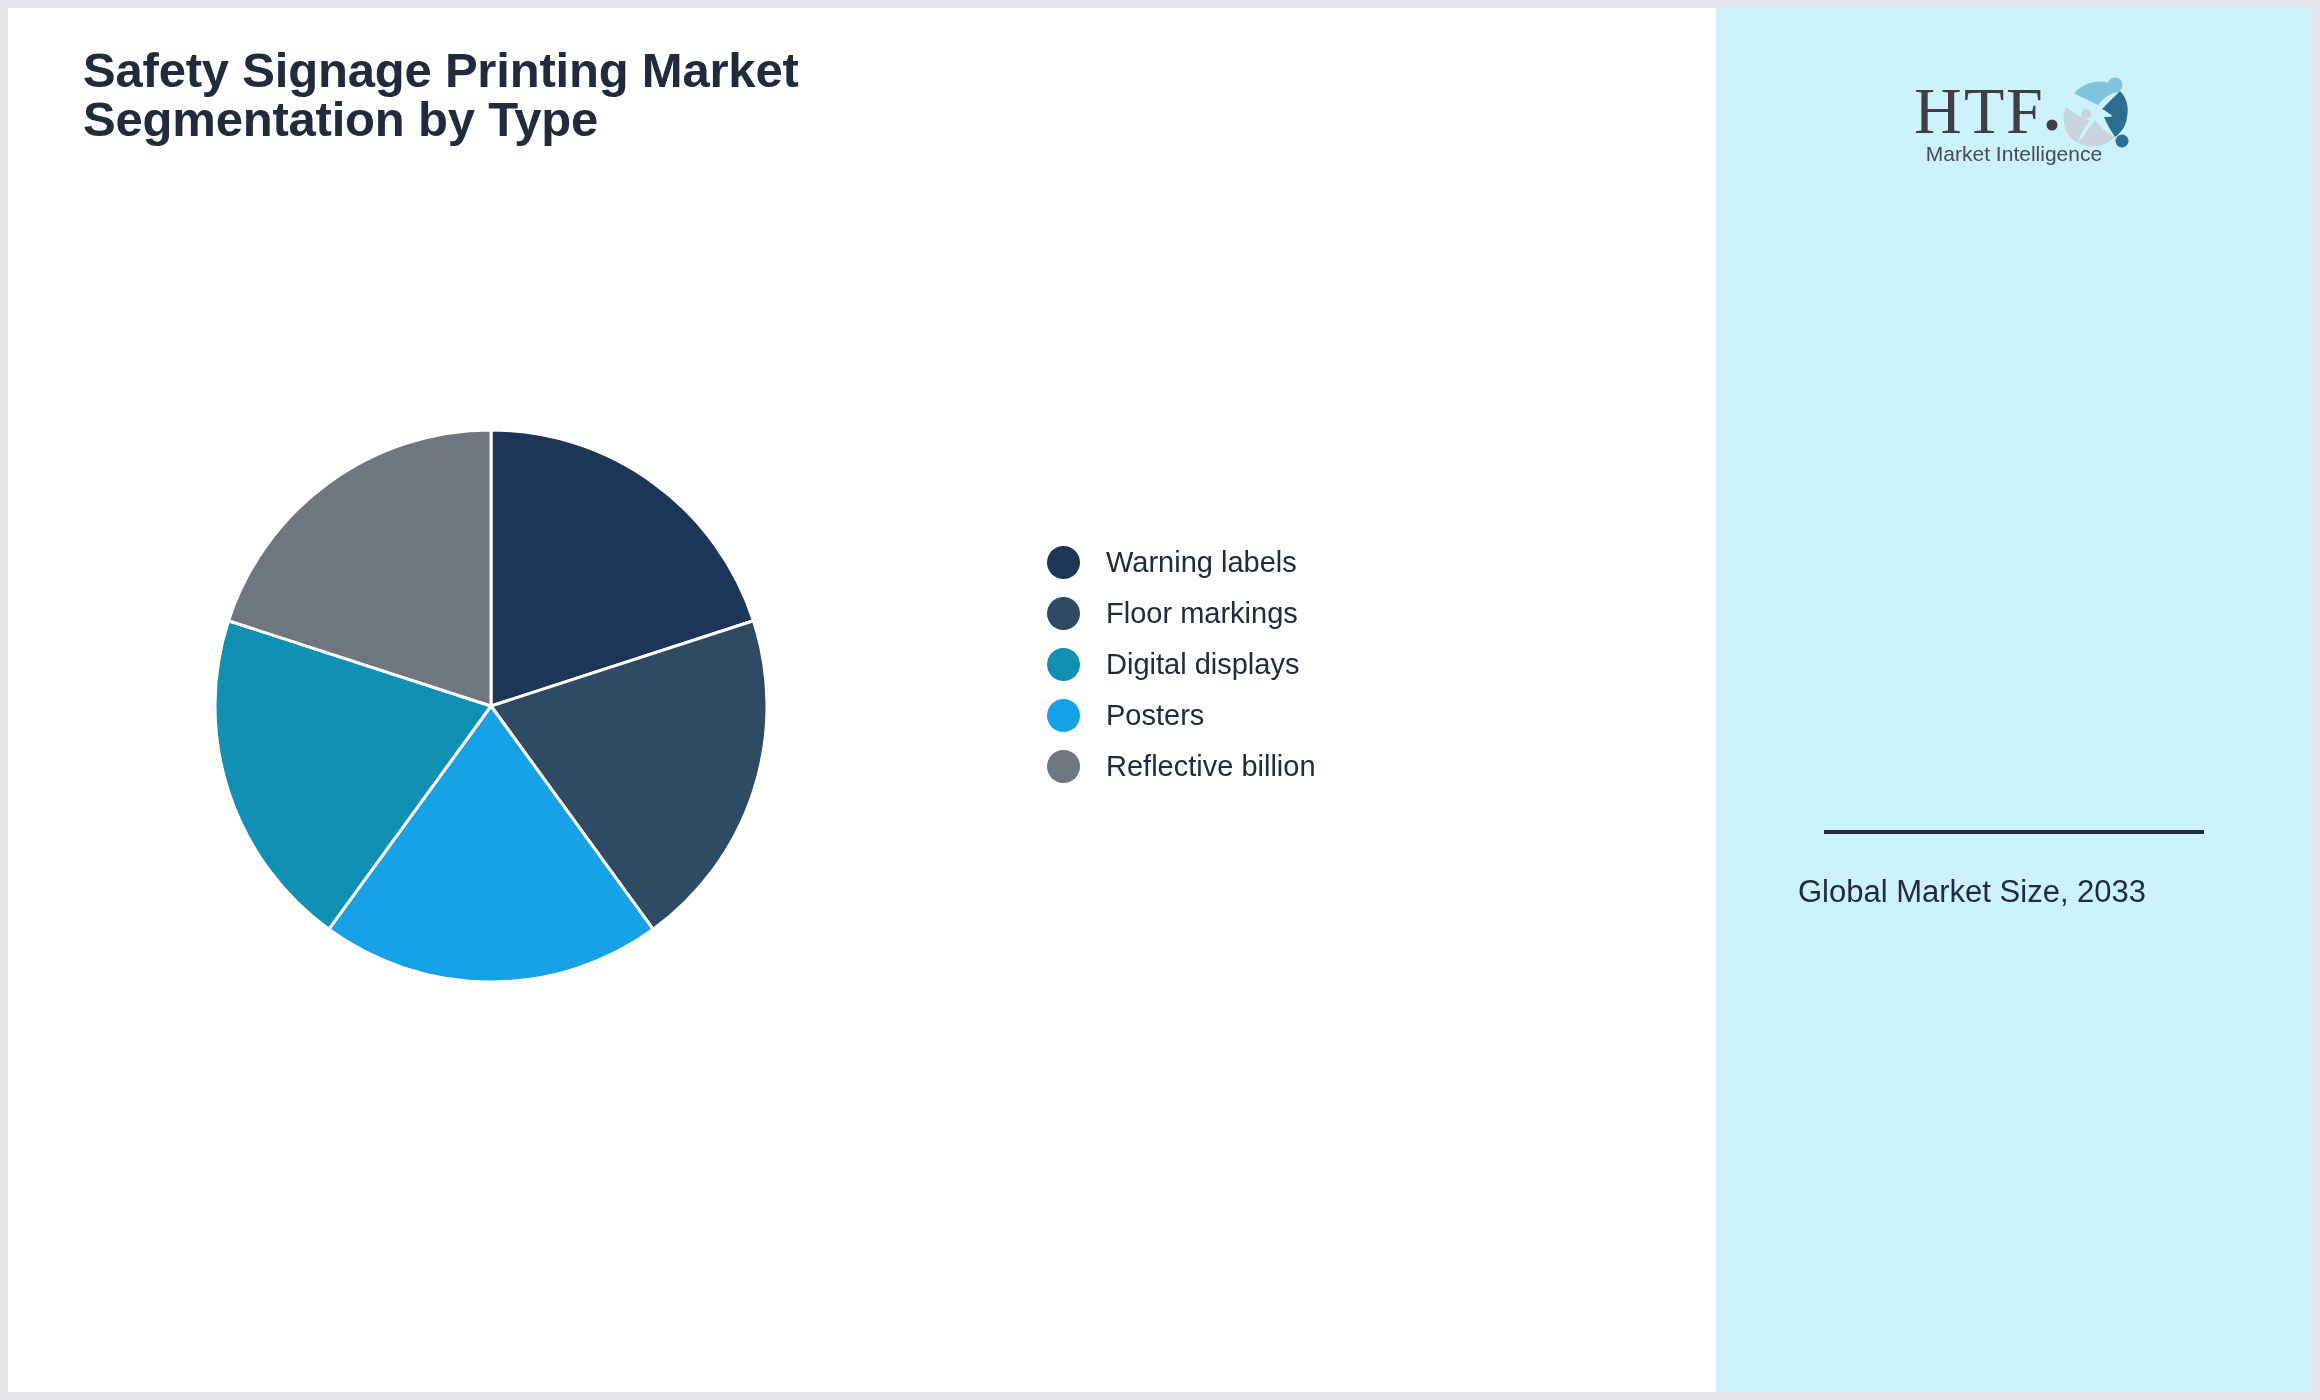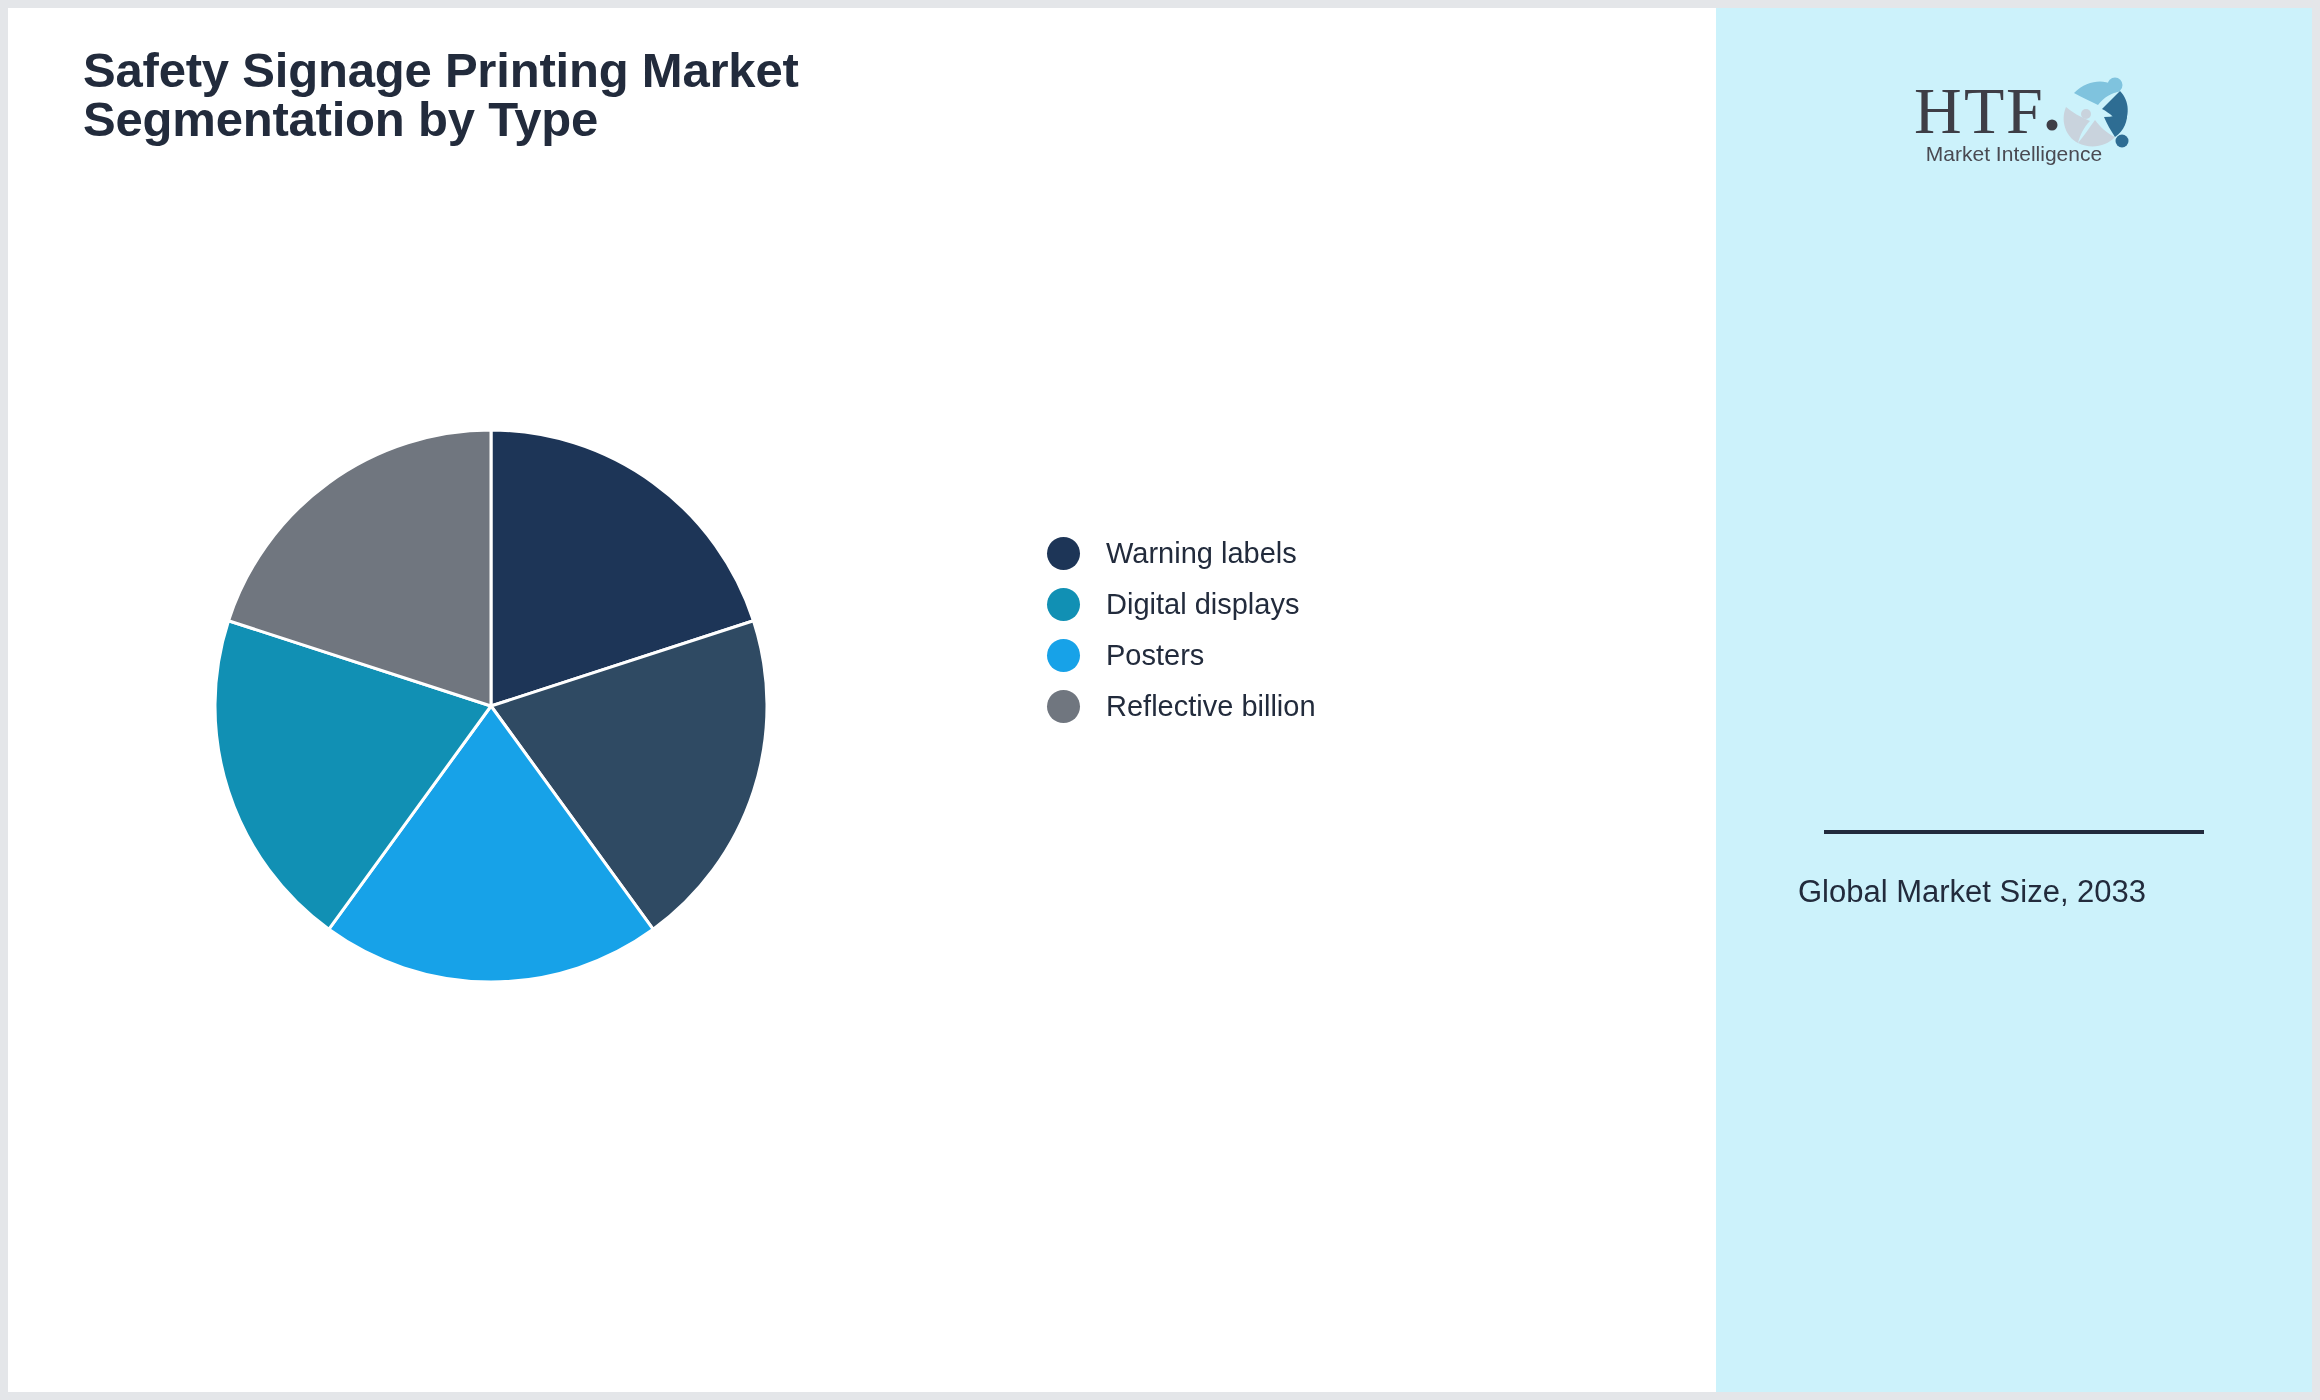--- a/index.html
+++ b/index.html
@@ -69,21 +69,21 @@
 
   
   .legend {
     position: absolute;
     left: 1039px;
     top: 520px;
     width: 520px;
   }
   .legend-row {
     display: flex;
-    align-items: center;
+    align-items: flex-end;
     height: 51px;
     margin-bottom: 0px;
   }
   .legend-swatch {
     width: 33px;
     height: 33px;
     border-radius: 50%;
     flex: 0 0 auto;
     margin-right: 26px;
   }
@@ -174,20 +174,24 @@
         </svg>
       </div>
 
       <div class="legend">
 
         <div class="legend-row">
           <span class="legend-swatch" style="background:#1d3557"></span>
           <span class="legend-label">Warning labels</span>
         </div>
 
+        <div class="legend-row">
+          <span class="legend-swatch" style="background:#2f4a63"></span>
+          <span class="legend-label">Floor markings</span>
+        </div>
 
         <div class="legend-row">
           <span class="legend-swatch" style="background:#1190b4"></span>
           <span class="legend-label">Digital displays</span>
         </div>
 
         <div class="legend-row">
           <span class="legend-swatch" style="background:#17a2e8"></span>
           <span class="legend-label">Posters</span>
         </div>

